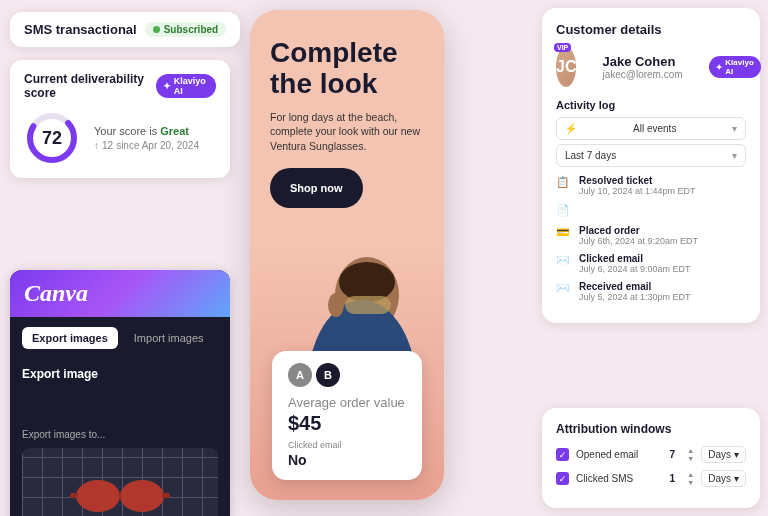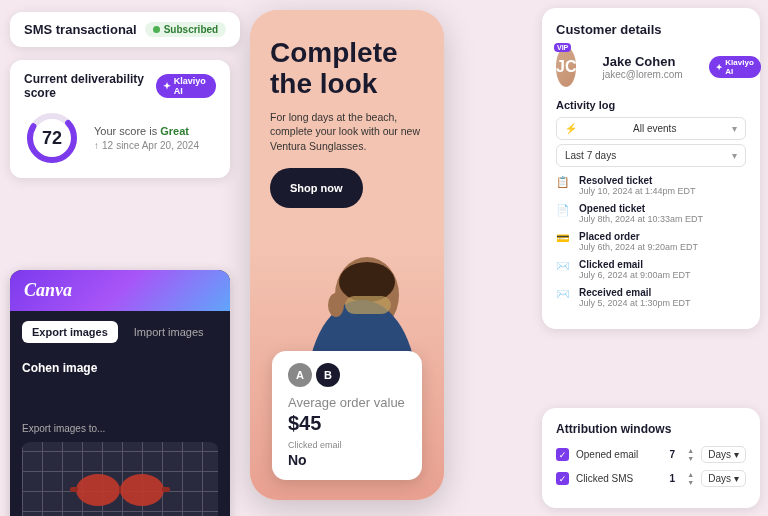--- a/index.html
+++ b/index.html
@@ -136,21 +136,21 @@
       z-index: 10;
     }
     .canva-header {
       background: linear-gradient(135deg, #7c3aed, #a855f7, #60a5fa);
       padding: 10px 14px;
       display: flex;
       align-items: center;
     }
     .canva-logo {
       font-family: 'Georgia', serif;
-      font-size: 18px;
+      font-size: 24px;
       font-weight: 700;
       color: white;
       font-style: italic;
     }
     .canva-body {
       padding: 10px 12px;
     }
     .canva-buttons {
       display: flex;
       gap: 6px;
@@ -546,21 +546,21 @@
 
 <div class="canva-card">
   <div class="canva-header">
     <span class="canva-logo">Canva</span>
   </div>
   <div class="canva-body">
     <div class="canva-buttons">
       <button class="canva-btn-active">Export images</button>
       <button class="canva-btn-inactive">Import images</button>
     </div>
-    <div class="canva-export-title">Cohen image</div>
+    <div class="canva-export-title">Export image</div>
     <div class="canva-export-desc">Export images to...</div>
     <div class="canva-image-preview">
       <div class="canva-grid"></div>
 
       <svg width="100" height="50" viewBox="0 0 100 50" style="position:relative;z-index:2;">
         <ellipse cx="28" cy="28" rx="22" ry="16" fill="#c0392b" opacity="0.9"></ellipse>
         <ellipse cx="72" cy="28" rx="22" ry="16" fill="#c0392b" opacity="0.9"></ellipse>
         <rect x="49" y="24" width="2" height="8" fill="#922b21" rx="1"></rect>
         <rect x="0" y="25" width="8" height="5" fill="#922b21" rx="2"></rect>
         <rect x="92" y="25" width="8" height="5" fill="#922b21" rx="2"></rect>
@@ -642,24 +642,20 @@
   <div class="activity-list">
   <div class="activity-item">
     <span class="activity-icon">📋</span>
     <div>
       <div class="activity-text">Resolved ticket</div>
       <div class="activity-date">July 10, 2024 at 1:44pm EDT</div>
     </div>
   </div>
       <div class="activity-item">
     <span class="activity-icon">📄</span>
-    <div>
-      <div class="activity-text">Opened ticket</div>
-      <div class="activity-date">July 8th, 2024 at 10:33am EDT</div>
-    </div>
   </div>
       <div class="activity-item">
     <span class="activity-icon">💳</span>
     <div>
       <div class="activity-text">Placed order</div>
       <div class="activity-date">July 6th, 2024 at 9:20am EDT</div>
     </div>
   </div>
       <div class="activity-item">
     <span class="activity-icon">✉️</span>

